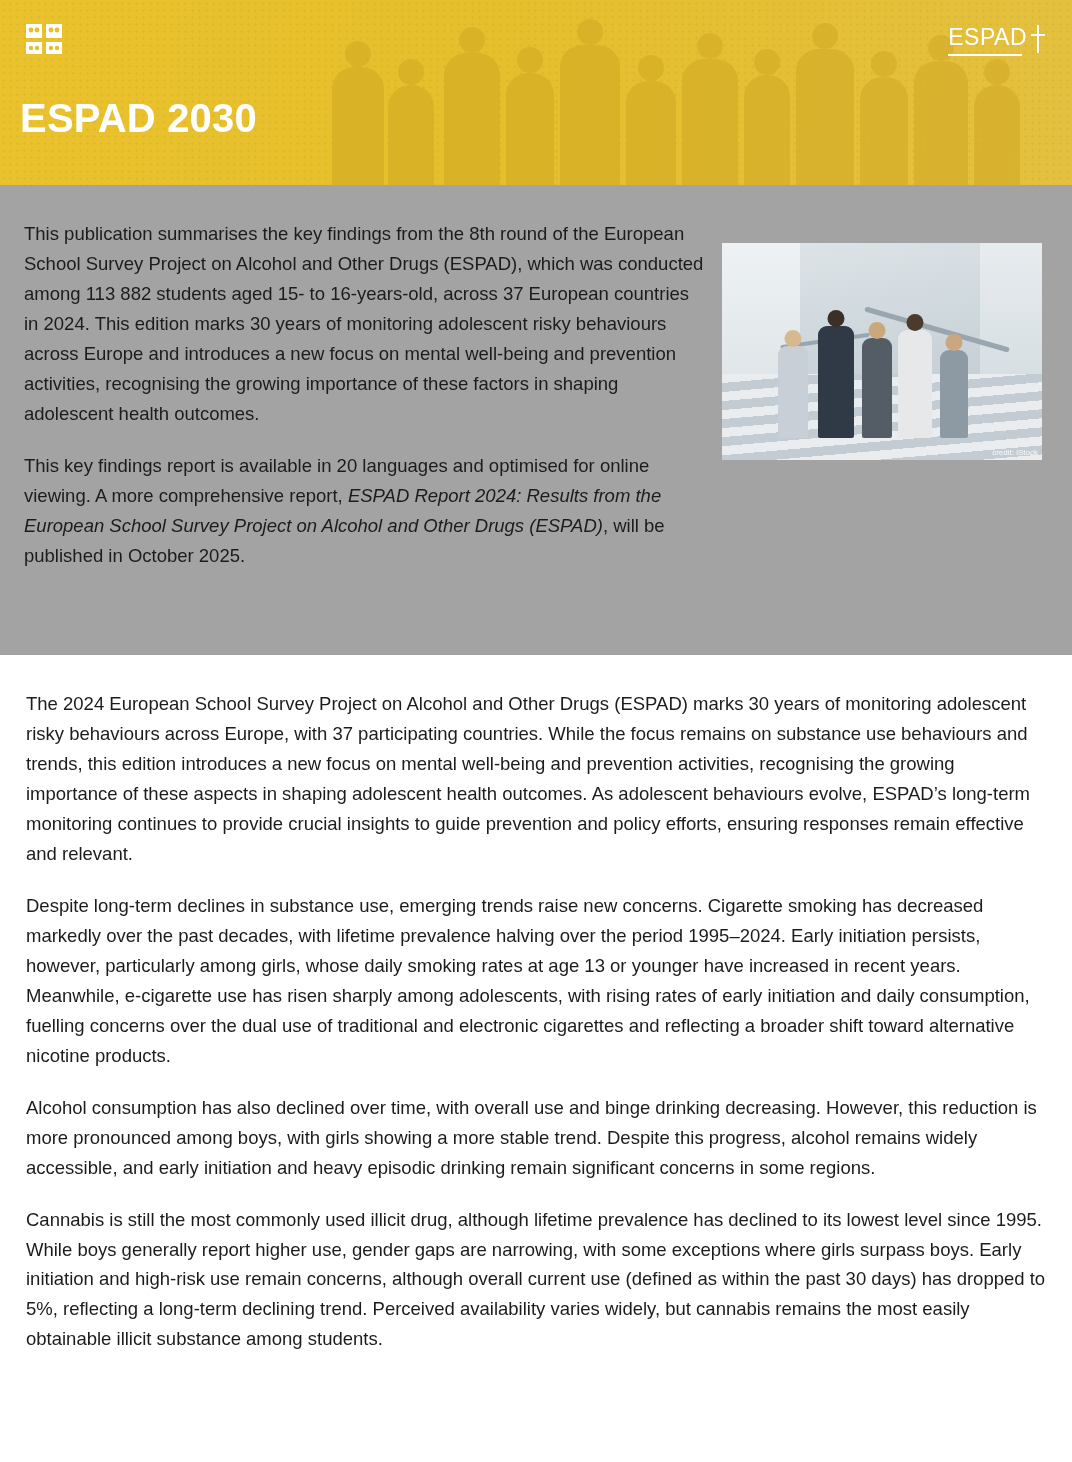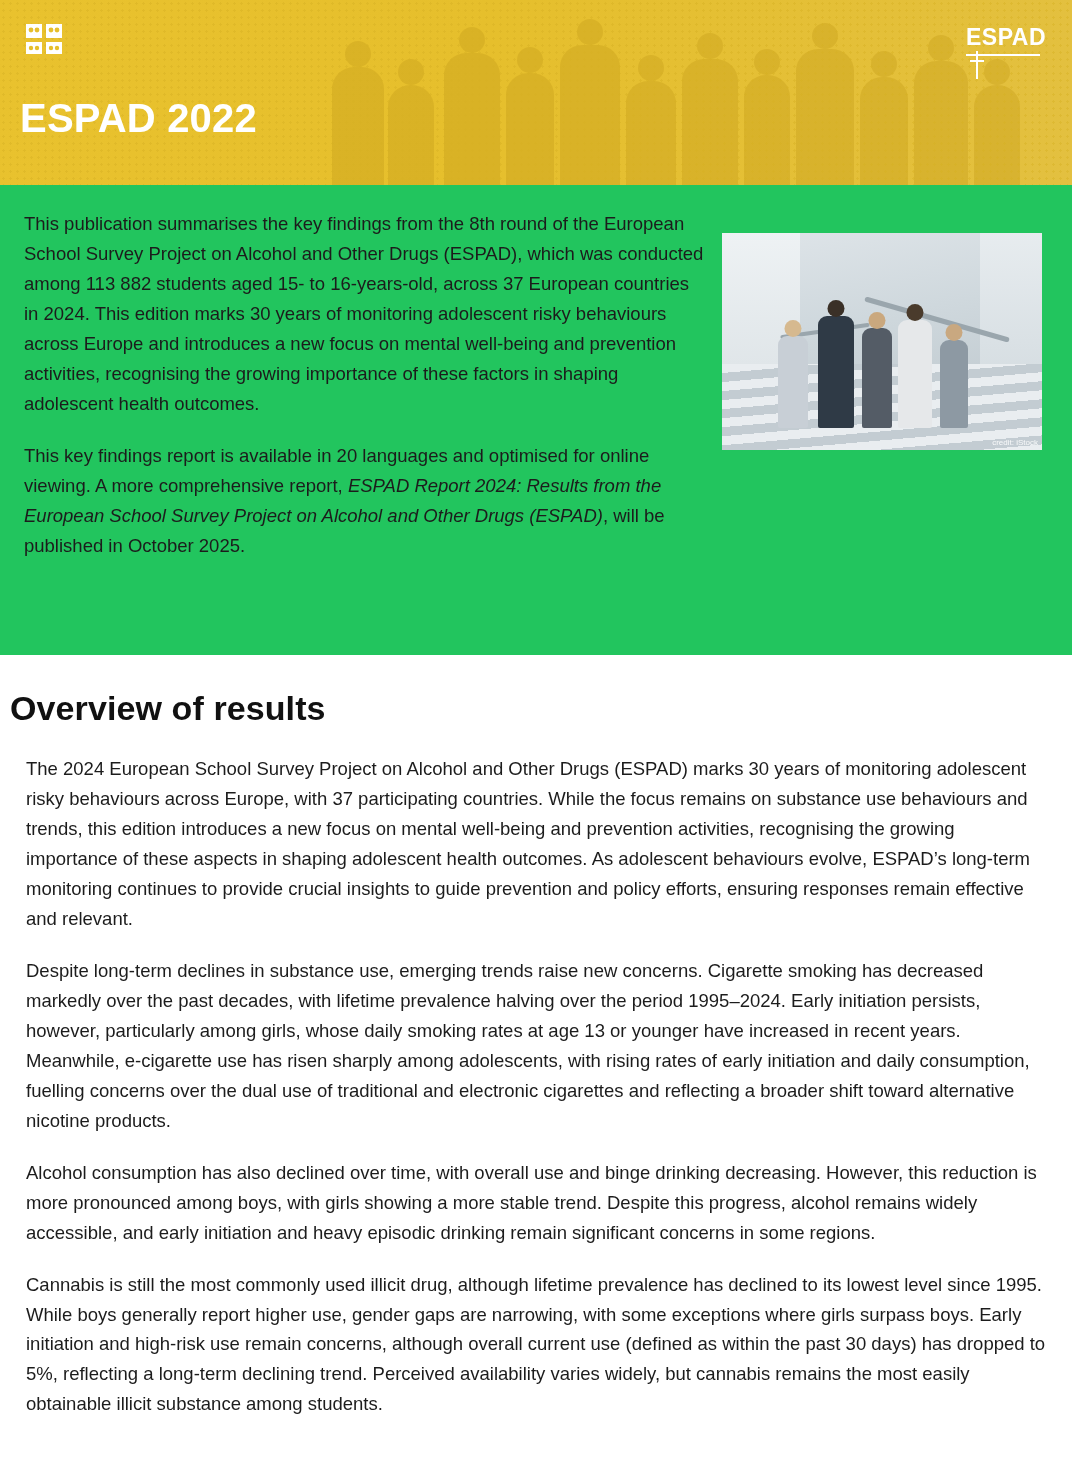--- a/index.html
+++ b/index.html
@@ -74,25 +74,24 @@
     height: 34px;
     z-index: 5;
   }
   .espad-logo {
     position: absolute;
     right: 26px;
     top: 24px;
     z-index: 5;
     color: #ffffff;
     font-size: 23px;
-    font-weight: bold;
+    font-weight: normal;
     letter-spacing: .5px;
     display: flex;
-    align-items: flex-start;
-    flex-direction: column;
+    align-items: flex-end;
   }
   .espad-logo .cross {
     position: relative;
     width: 16px;
     height: 26px;
     margin-left: 3px;
   }
   .espad-logo .cross:before {
     content: "";
     position: absolute;
@@ -109,22 +108,22 @@
   }
   .espad-logo .underline {
     position: absolute;
     left: 0; top: 30px;
     width: 74px; height: 2px;
     background: #ffffff;
   }
 
   
   .summary {
-    background: #22c55e;
-    padding: 24px 22px 30px 24px;
+    background: #a3a3a3;
+    padding: 34px 22px 30px 24px;
     display: flex;
     gap: 18px;
     align-items: flex-start;
     min-height: 470px;
   }
   .summary-text {
     flex: 1 1 auto;
     max-width: 680px;
     font-size: 18.5px;
     line-height: 1.62;
@@ -265,21 +264,21 @@
         <circle cx="33" cy="26" r="2.2" fill="#e6bf2c"></circle>
       </svg>
     </div>
 
     <div class="espad-logo">
       <span>ESPAD</span>
       <span class="cross"></span>
       <span class="underline"></span>
     </div>
 
-    <div class="hero-title">ESPAD 2022</div>
+    <div class="hero-title">ESPAD 2030</div>
   </div>
 
   <div class="summary">
     <div class="summary-text">
       <p>This publication summarises the key findings from the 8th round of the European School Survey Project on Alcohol and Other Drugs (ESPAD), which was conducted among 113 882 students aged 15- to 16-years-old, across 37 European countries in 2024. This edition marks 30 years of monitoring adolescent risky behaviours across Europe and introduces a new focus on mental well-being and prevention activities, recognising the growing importance of these factors in shaping adolescent health outcomes.</p>
       <p>
         <span>This key findings report is available in 20 languages and optimised for online viewing. A more comprehensive report, </span><em>ESPAD Report 2024: Results from the European School Survey Project on Alcohol and Other Drugs (ESPAD)</em><span>, will be published in October 2025.</span>
       </p>
     </div>
 
@@ -304,20 +303,19 @@
           </div>
         <div class="p" style="left:218px; width:28px; height:88px;  background:#8d99a3;">
             <span class="hd" style="background:#c9a880;"></span>
           </div>
         <div class="credit">credit: iStock</div>
       </div>
     </div>
   </div>
 
   <div class="content">
-    <h2 class="section-title">Overview of results</h2>
     <p class="body-p">The 2024 European School Survey Project on Alcohol and Other Drugs (ESPAD) marks 30 years of monitoring adolescent risky behaviours across Europe, with 37 participating countries. While the focus remains on substance use behaviours and trends, this edition introduces a new focus on mental well-being and prevention activities, recognising the growing importance of these aspects in shaping adolescent health outcomes. As adolescent behaviours evolve, ESPAD’s long-term monitoring continues to provide crucial insights to guide prevention and policy efforts, ensuring responses remain effective and relevant.</p>
     <p class="body-p">Despite long-term declines in substance use, emerging trends raise new concerns. Cigarette smoking has decreased markedly over the past decades, with lifetime prevalence halving over the period 1995–2024. Early initiation persists, however, particularly among girls, whose daily smoking rates at age 13 or younger have increased in recent years. Meanwhile, e-cigarette use has risen sharply among adolescents, with rising rates of early initiation and daily consumption, fuelling concerns over the dual use of traditional and electronic cigarettes and reflecting a broader shift toward alternative nicotine products.</p>
     <p class="body-p">Alcohol consumption has also declined over time, with overall use and binge drinking decreasing. However, this reduction is more pronounced among boys, with girls showing a more stable trend. Despite this progress, alcohol remains widely accessible, and early initiation and heavy episodic drinking remain significant concerns in some regions.</p>
     <p class="body-p">Cannabis is still the most commonly used illicit drug, although lifetime prevalence has declined to its lowest level since 1995. While boys generally report higher use, gender gaps are narrowing, with some exceptions where girls surpass boys. Early initiation and high-risk use remain concerns, although overall current use (defined as within the past 30 days) has dropped to 5%, reflecting a long-term declining trend. Perceived availability varies widely, but cannabis remains the most easily obtainable illicit substance among students.</p>
   </div>
 
 </div>
 
 </body></html>

